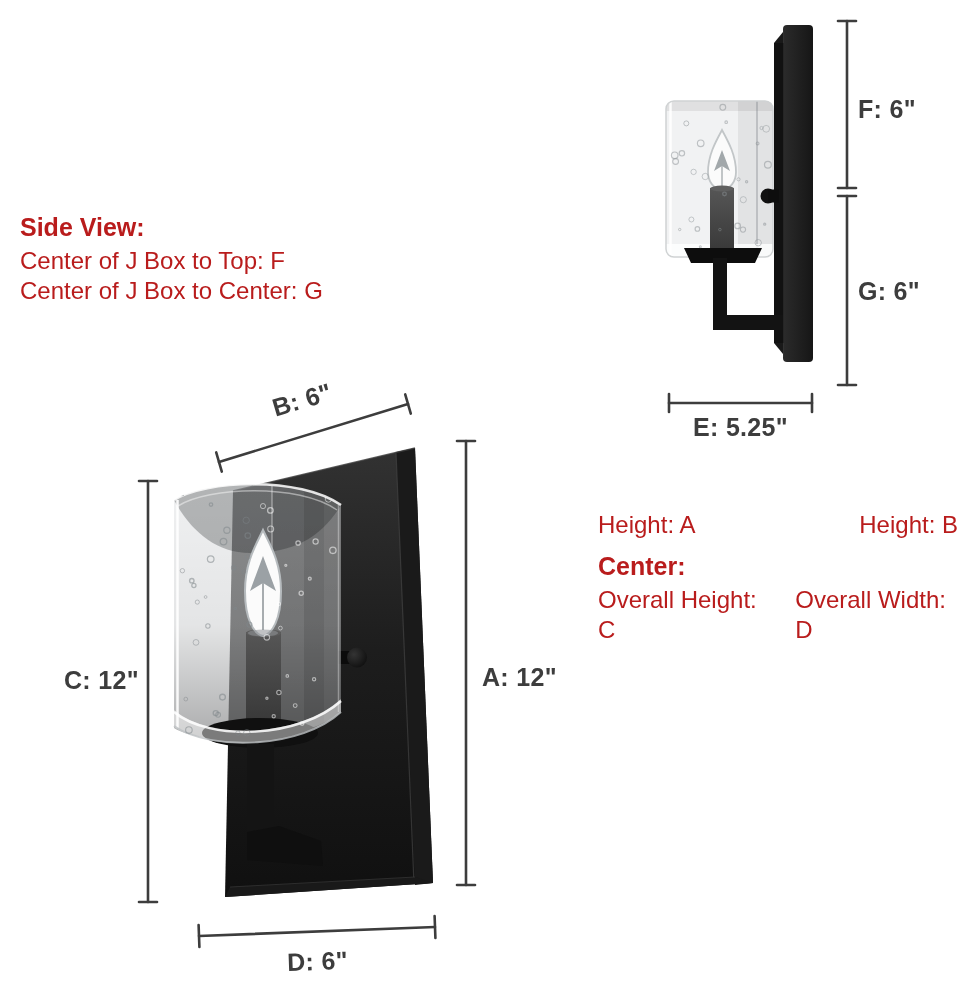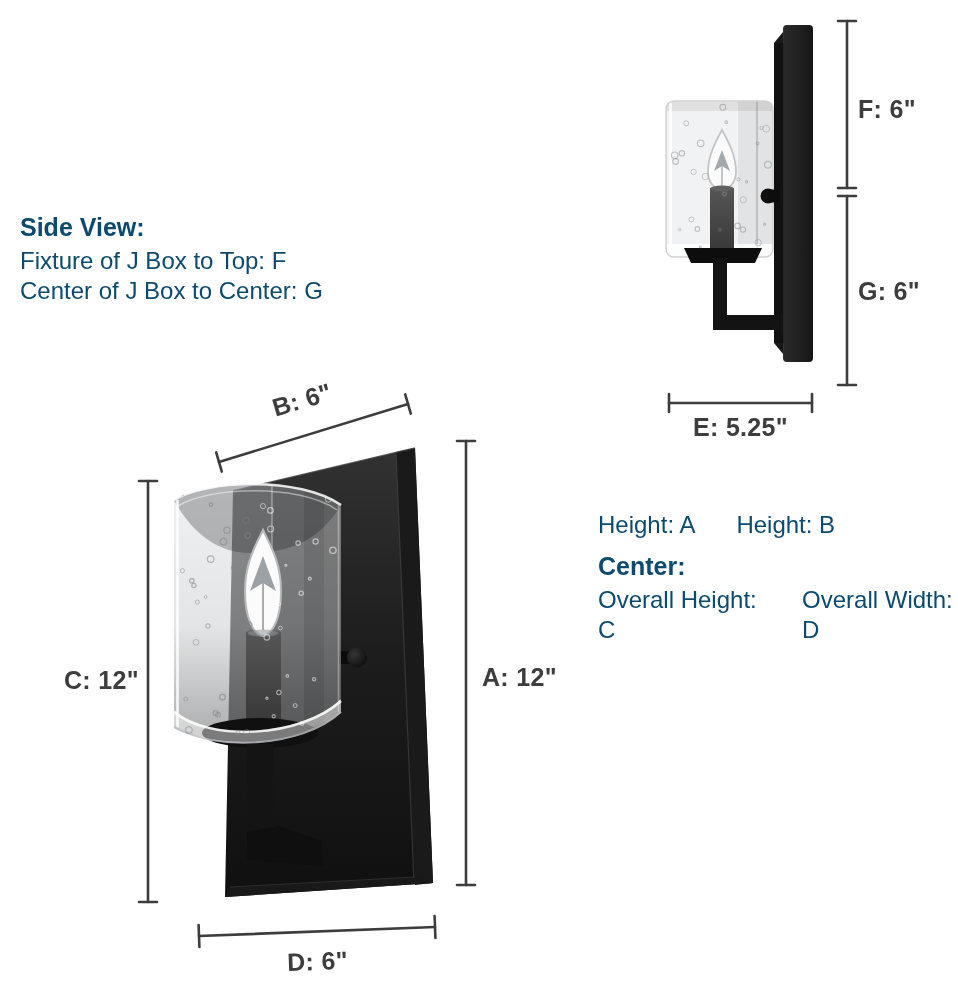--- a/index.html
+++ b/index.html
@@ -4,23 +4,23 @@
 <style>
   html,body{margin:0;padding:0;background:#ffffff;}
   .canvas{
     position:relative;width:958px;height:990px;background:#ffffff;overflow:hidden;
     font-family:"Liberation Sans","DejaVu Sans",sans-serif;color:#3d3d3d;
   }
   .drawing-layer{position:absolute;left:0;top:0;width:958px;height:990px;}
   .label{position:absolute;white-space:nowrap;font-size:25px;font-weight:600;
          color:#3d3d3d;letter-spacing:.3px;}
   .label.rotated{transform:rotate(-16.5deg);transform-origin:left center;}
-  .note-block{position:absolute;font-size:24px;line-height:30px;color:#0c4a6e;}
+  .note-block{position:absolute;font-size:24px;line-height:30px;color:#b91c1c;}
   .note-title{font-size:25px;font-weight:700;margin-bottom:4px;}
-  .spec-row{display:flex;gap:41px;margin-bottom:11px;}
+  .spec-row{display:flex;gap:27px;margin-bottom:11px;justify-content:space-between;}
   .spec-row:last-child{margin-bottom:16px;}
 </style>
 </head>
 <body>
 
 <div class="canvas">
 
   <svg class="drawing-layer" width="958" height="990" viewBox="0 0 958 990" aria-hidden="true">
     <defs>
       <linearGradient id="gradPlateF" x1="0" y1="0" x2="0" y2="1">
@@ -267,21 +267,21 @@
       <g>
         <line x1="199" y1="936" x2="435" y2="927"></line>
         <line x1="198.6" y1="925" x2="199.4" y2="947"></line>
         <line x1="434.6" y1="916" x2="435.4" y2="938"></line>
       </g>
     </g>
   </svg>
 
   <div class="note-block" style="left:20px;top:212px;position:absolute;">
     <div class="note-title">Side View:</div>
-    <div>Fixture of J Box to Top: F</div>
+    <div>Center of J Box to Top: F</div>
     <div>Center of J Box to Center: G</div>
   </div>
 
   <div class="note-block" style="left:598px;top:510px;position:absolute;">
     <div class="spec-row">
       <span>Height: A</span>
       <span>Height: B</span>
     </div>
     <div class="note-title">Center:</div>
     <div class="spec-row">

